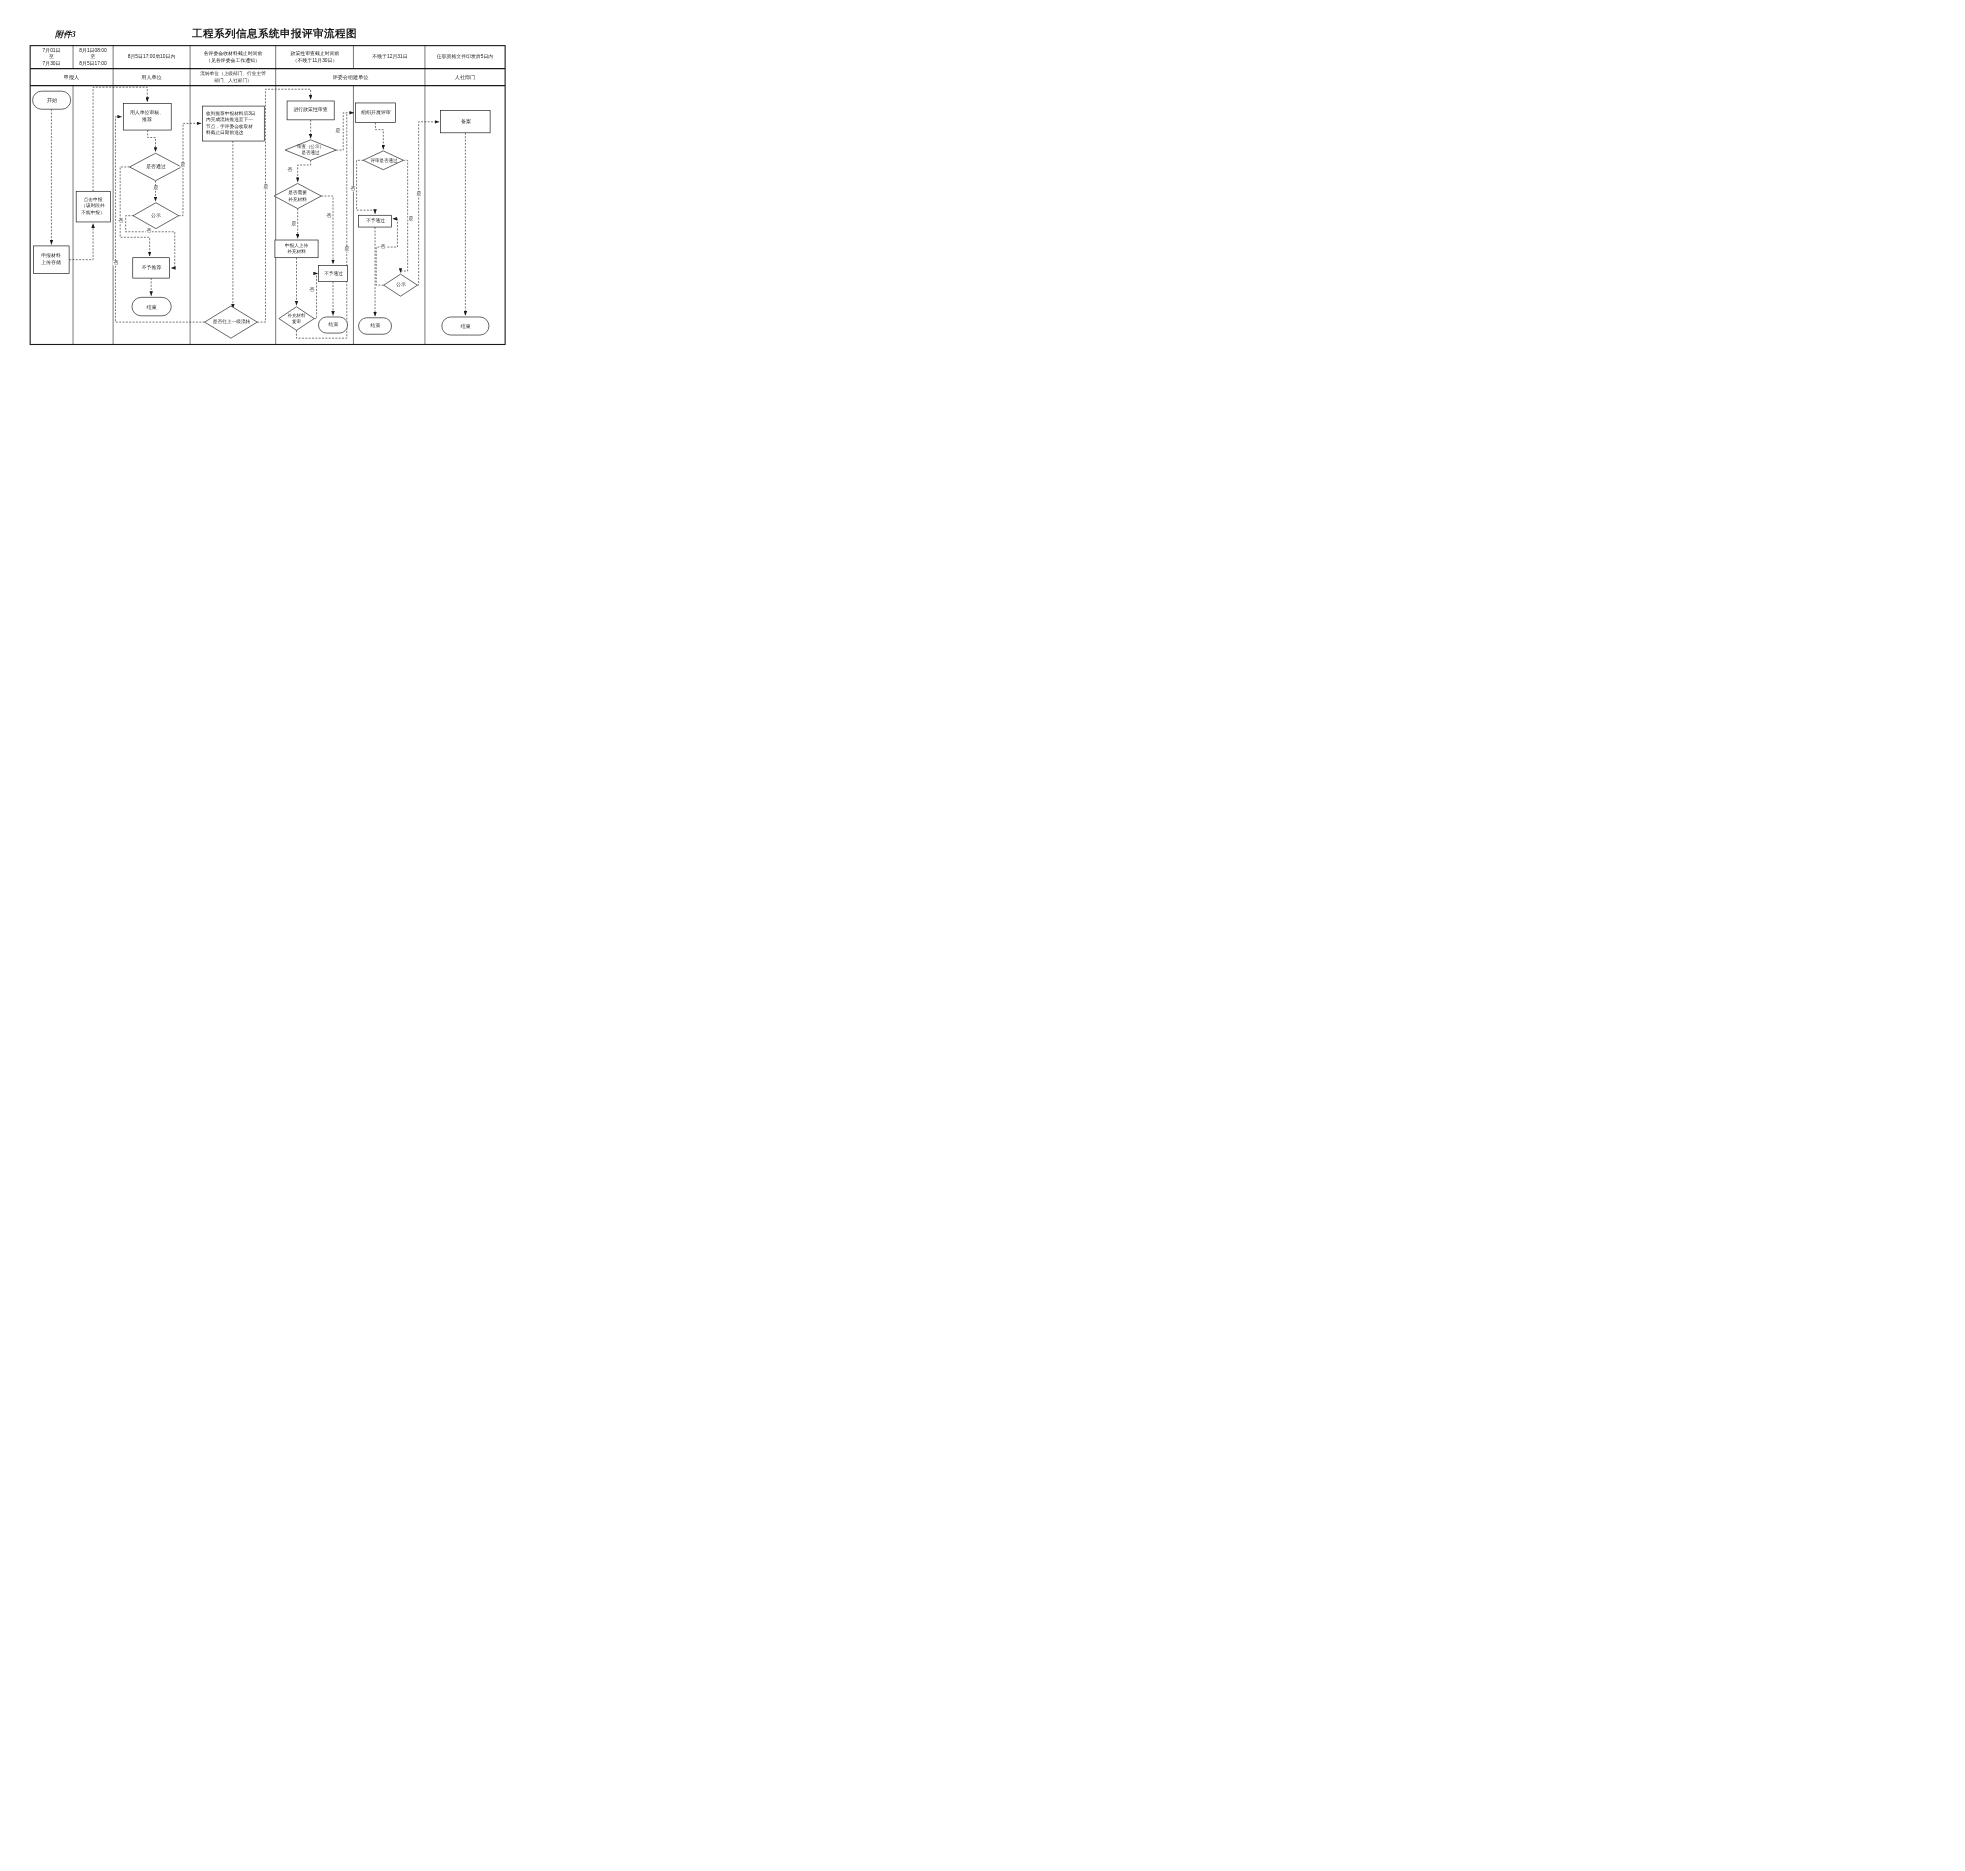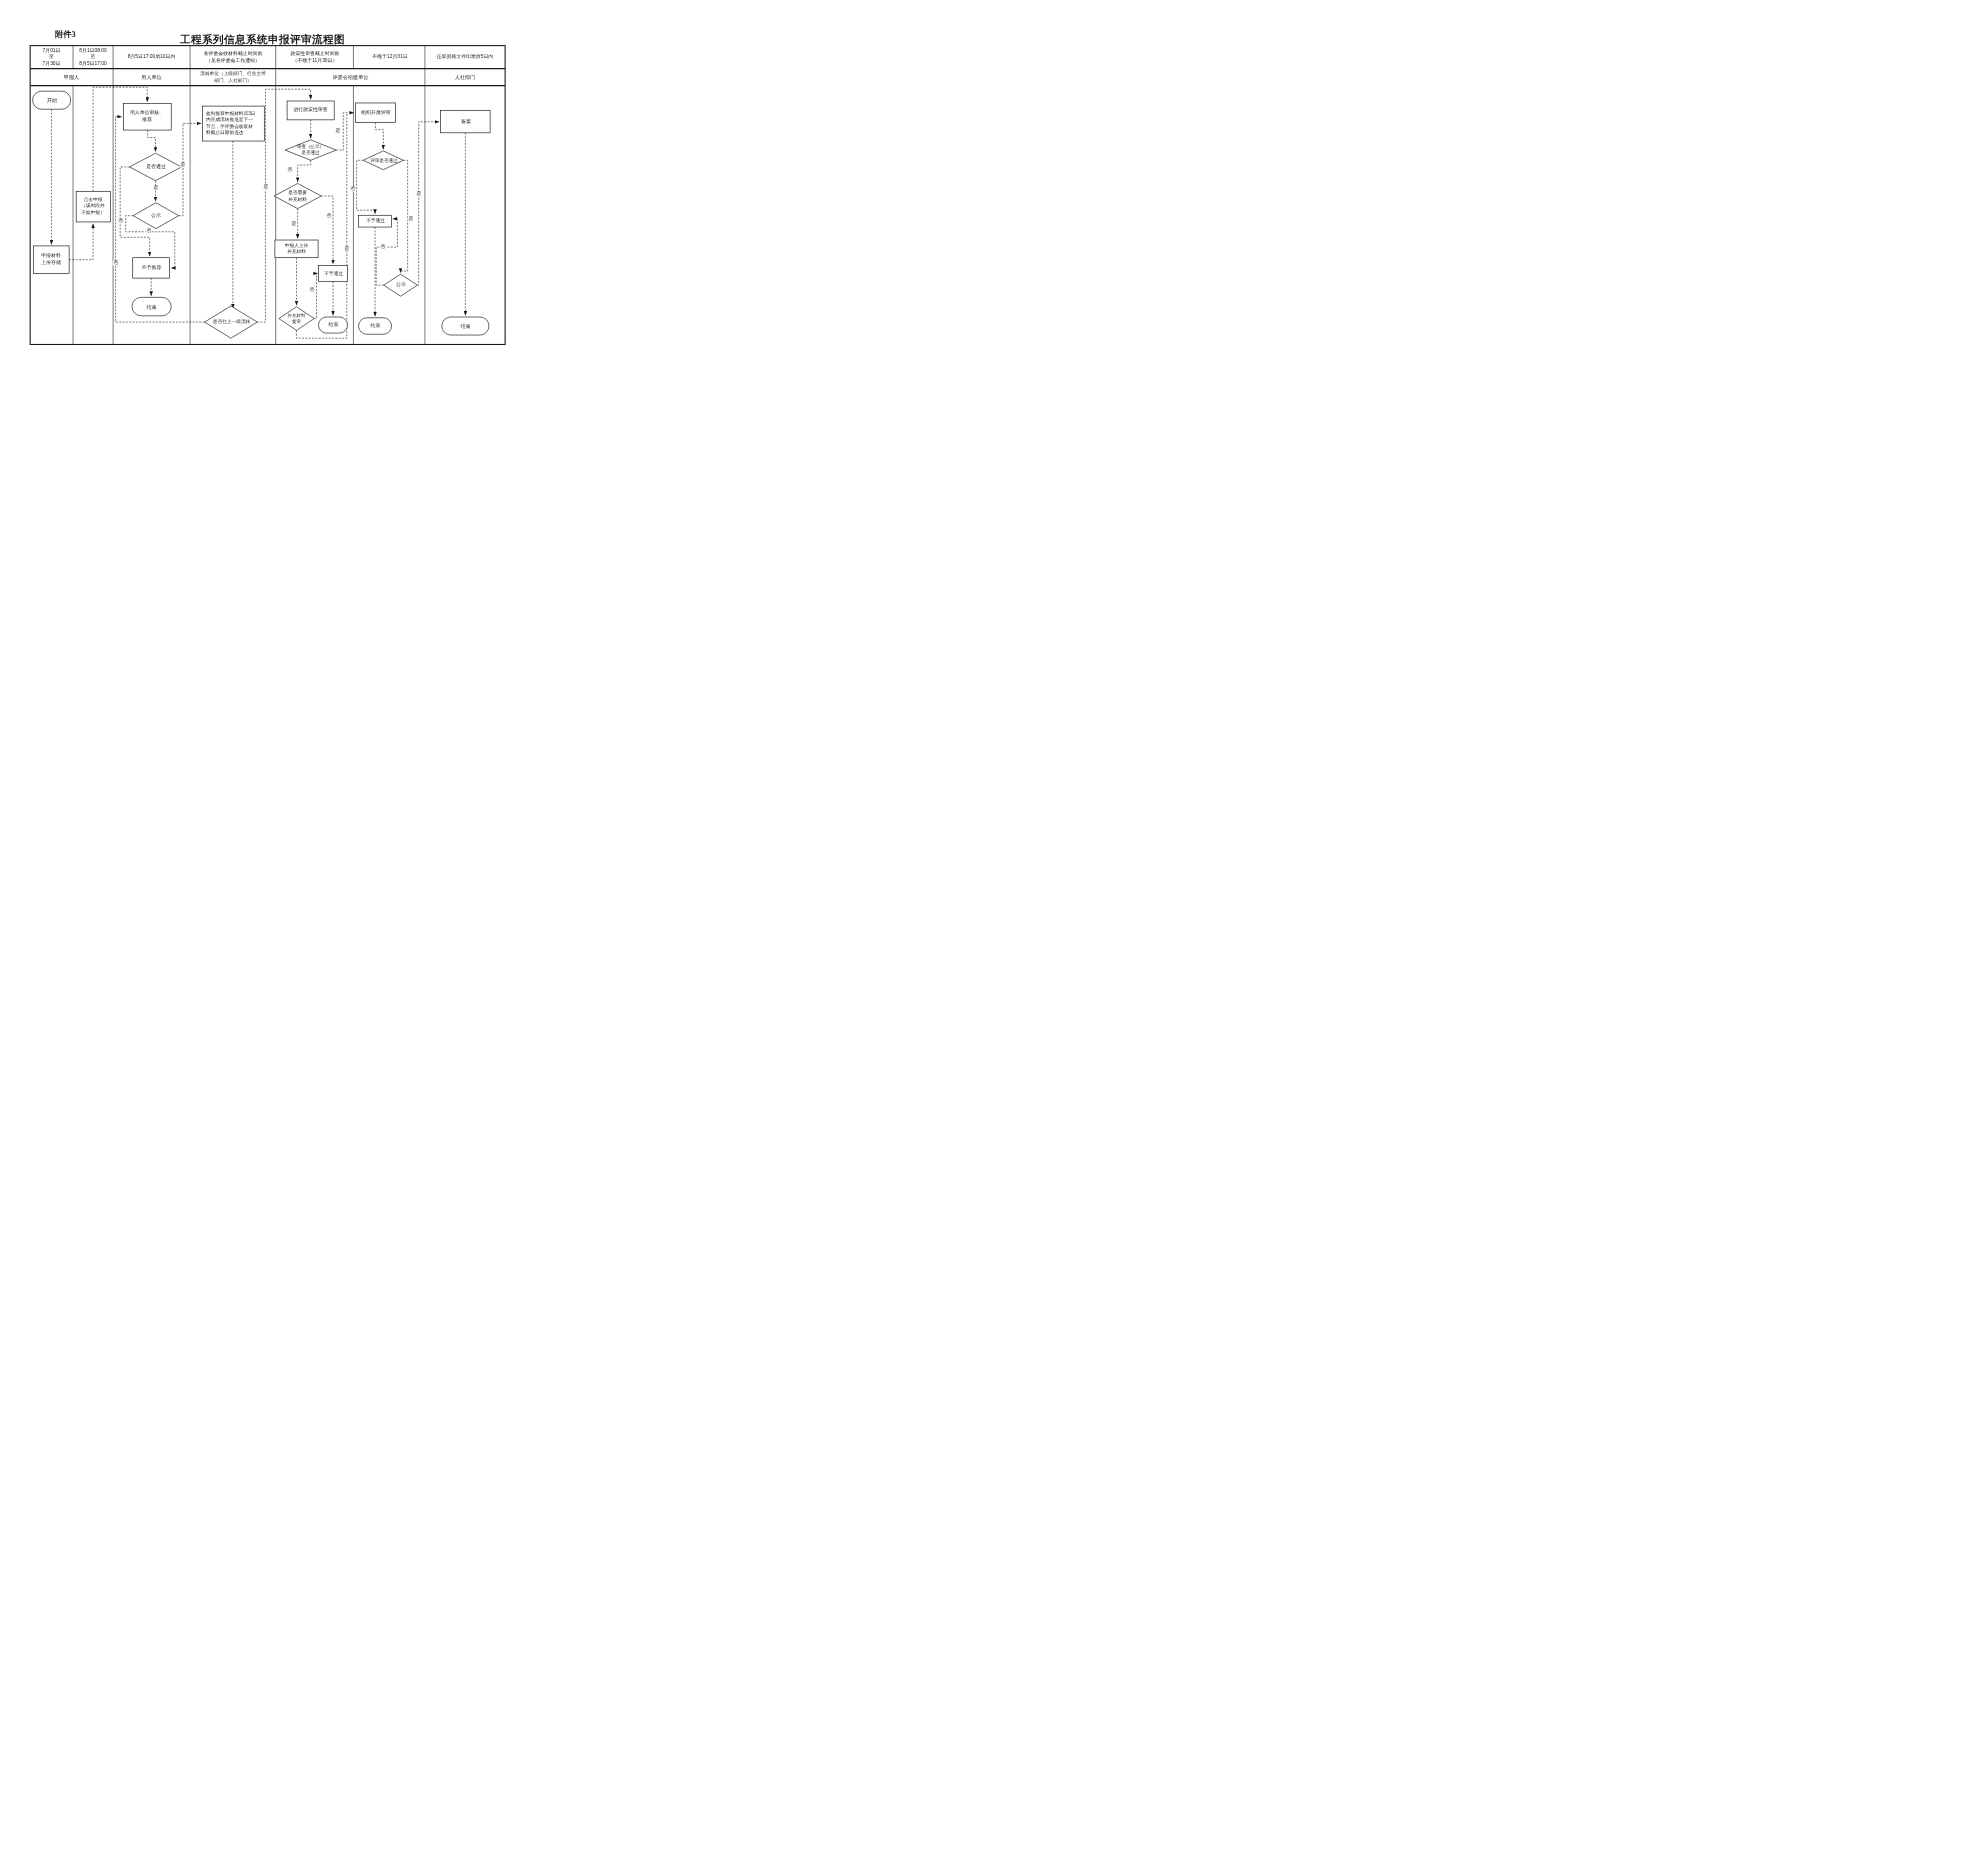--- a/index.html
+++ b/index.html
@@ -11,22 +11,22 @@
   .cell{
     position:absolute;display:flex;align-items:center;justify-content:center;
     text-align:center;white-space:pre-line;line-height:1.28;color:#1a1a1a;
   }
   .tl{text-align:left;justify-content:flex-start;padding:0 2px;box-sizing:border-box;}
   .lbl{
     position:absolute;transform:translate(-50%,-50%);
     background:#ffffff;padding:0 0.8px;font-size:4.9px;line-height:1;color:#1a1a1a;
   }
   #attach{position:absolute;left:55px;top:29px;font-size:8.3px;font-weight:bold;
-    font-family:"Liberation Serif","DejaVu Serif",serif;}
-  #title{position:absolute;left:168px;top:33px;width:189px;text-align:center;
+    font-family:"Liberation Serif","DejaVu Serif",serif;font-style:italic;}
+  #title{position:absolute;left:168px;top:27px;width:189px;text-align:right;
     font-size:10.6px;font-weight:bold;letter-spacing:0.4px;
     font-family:"Liberation Serif","DejaVu Serif",serif;}
   svg{position:absolute;left:0;top:0;}
   .f11{font-size:4.5px;} .f12{font-size:4.7px;} .f125{font-size:4.9px;} .f13{font-size:5.1px;}
 </style>
 </head>
 <body>
 
 <svg width="529" height="374" viewBox="0 0 1347 952">
   <defs>

